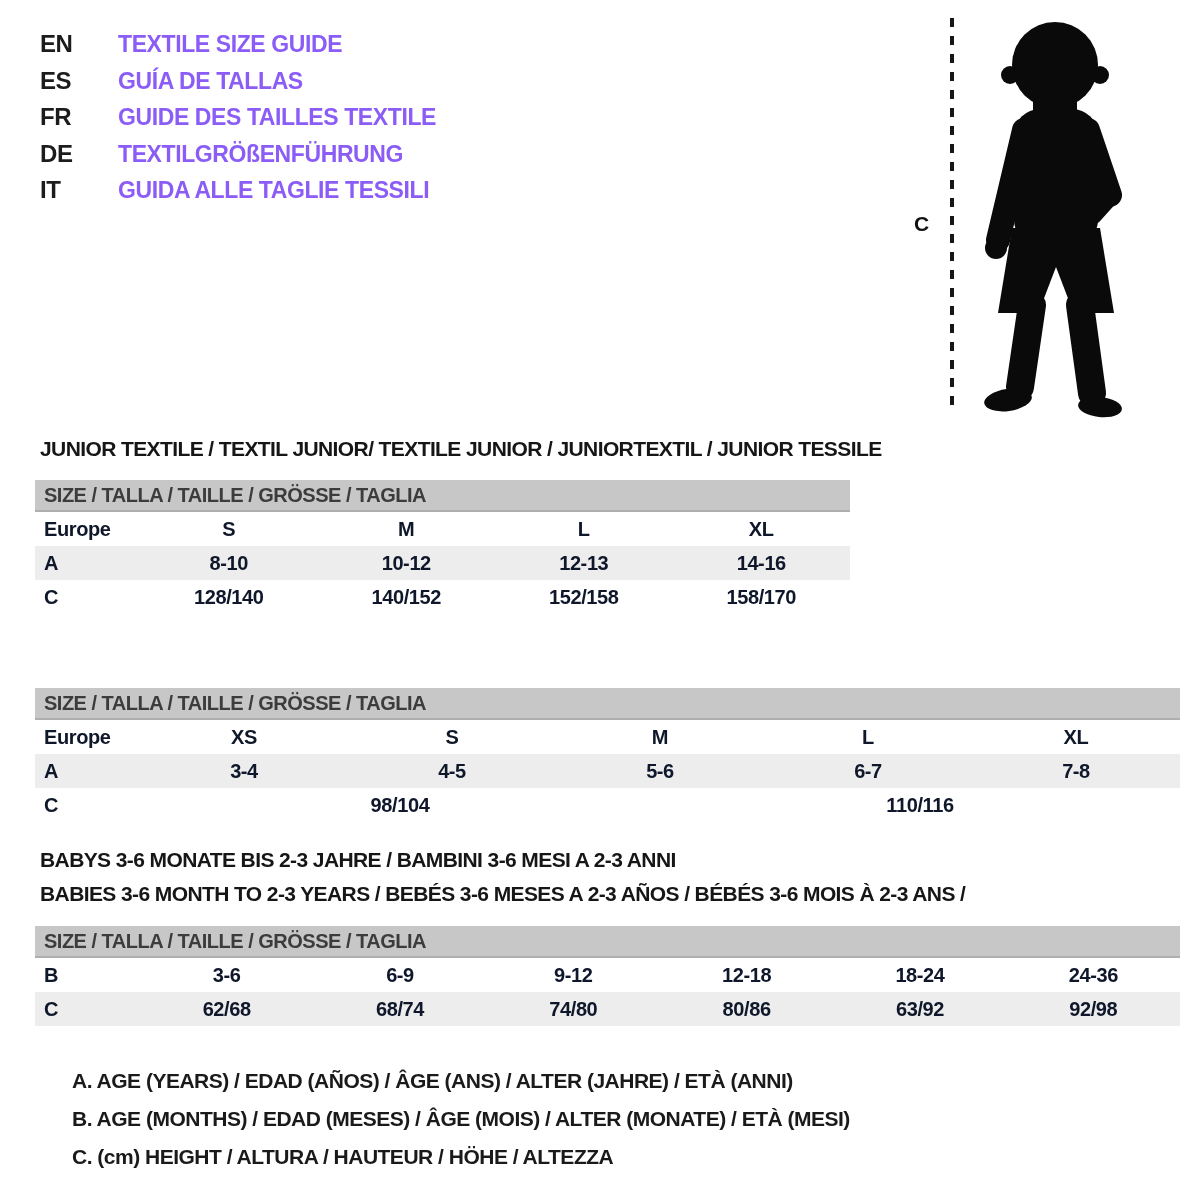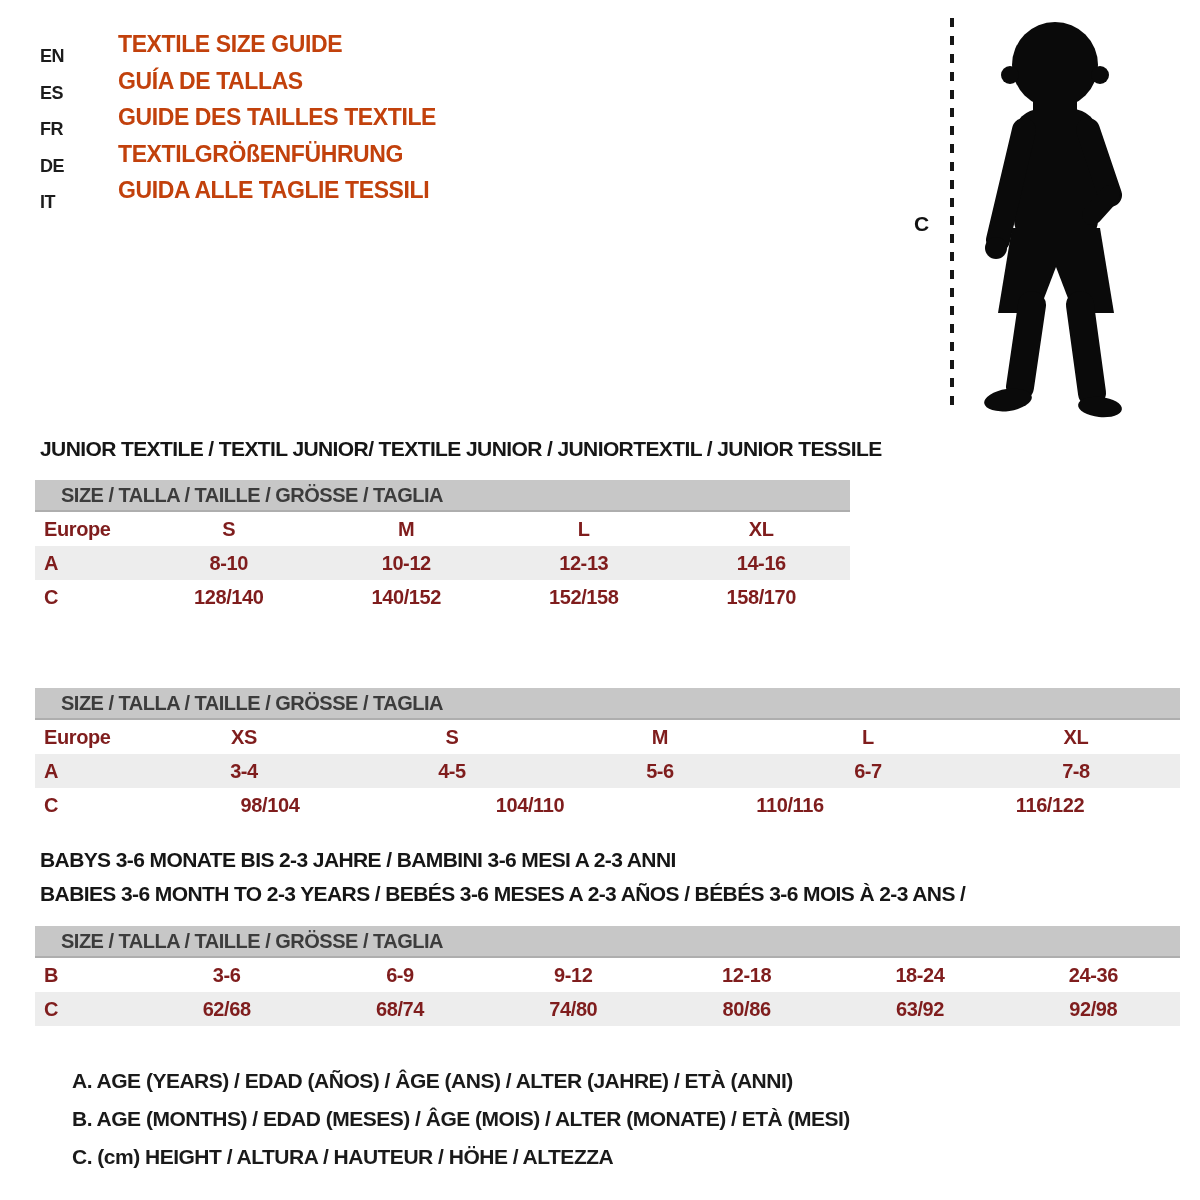--- a/index.html
+++ b/index.html
@@ -3,33 +3,33 @@
 <meta charset="utf-8">
 <style>
   html,body{margin:0;padding:0;background:#ffffff;}
   #canvas{
     position:relative;width:1200px;height:1200px;background:#ffffff;overflow:hidden;
     font-family:"Liberation Sans", sans-serif;font-weight:700;color:#222222;
   }
   
   .lang-block{position:absolute;left:40px;top:26px;}
   .lang-row{display:flex;height:36.5px;line-height:36.5px;}
-  .lang-code{width:78px;font-size:18px;letter-spacing:-0.4px;color:#1c1c1c;margin-top:12px;}
-  .lang-title{font-size:23px;letter-spacing:-0.4px;color:#c2410c;white-space:nowrap;text-align:right;}
+  .lang-code{width:78px;font-size:24px;letter-spacing:-0.4px;color:#1c1c1c;}
+  .lang-title{font-size:23px;letter-spacing:-0.4px;color:#8b5cf6;white-space:nowrap;text-align:right;}
   
   .figure{position:absolute;left:938px;top:10px;width:212px;height:412px;}
   .measure-c{position:absolute;left:914px;top:212px;font-size:21px;color:#111;}
   
   .sec-heading{position:absolute;left:40px;font-size:21px;letter-spacing:-0.6px;color:#161616;white-space:nowrap;}
   .sec-heading .subscript{font-size:0.62em;vertical-align:-0.18em;}
   
   .size-table{position:absolute;left:35px;}
   .size-bar{height:30px;line-height:30px;background:#c7c7c7;border-bottom:2px solid #aeaeae;
-            padding-left:26px;font-size:20px;letter-spacing:-0.5px;color:#3c3c3c;}
-  .trow{display:flex;height:34px;line-height:34px;font-size:20px;letter-spacing:-0.4px;color:#7f1d1d;}
+            padding-left:9px;font-size:20px;letter-spacing:-0.5px;color:#3c3c3c;}
+  .trow{display:flex;height:34px;line-height:34px;font-size:20px;letter-spacing:-0.4px;color:#0f172a;}
   .trow.alt{background:#ededed;}
   .tlabel{width:105px;padding-left:9px;box-sizing:border-box;}
   .tcell{flex:1;text-align:center;}
   
   .legend{position:absolute;left:40px;top:1062px;}
   .legend-line{height:38px;line-height:38px;font-size:21px;letter-spacing:-0.5px;color:#1a1a1a;white-space:nowrap;margin-left:32px;}
 </style>
 </head>
 <body>
 
@@ -121,23 +121,21 @@
       <span class="tlabel">A</span>
       <span class="tcell">3-4</span>
       <span class="tcell">4-5</span>
       <span class="tcell">5-6</span>
       <span class="tcell">6-7</span>
       <span class="tcell">7-8</span>
     </div>
     <div class="trow">
       <span class="tlabel">C</span>
       <span class="tcell">98/104</span>
-      <span class="tcell">104/110</span>
       <span class="tcell">110/116</span>
-      <span class="tcell">116/122</span>
     </div>
   </div>
 
   <div class="sec-heading" style="top:882px;">BABIES 3-6 MONTH TO 2-3 YEARS / BEBÉS 3-6 MESES A 2-3 AÑOS / BÉBÉS 3-6 MOIS À 2-3 ANS /</div>
   <div class="sec-heading" style="top:848px;">BABYS 3-6 MONATE BIS 2-3 JAHRE / BAMBINI 3-6 MESI A 2-3 ANNI</div>
   <div class="size-table" style="top:926px;width:1145px;">
     <div class="size-bar">SIZE / TALLA / TAILLE / GRÖSSE / TAGLIA</div>
     <div class="trow">
       <span class="tlabel">B</span>
       <span class="tcell">3-6</span>

